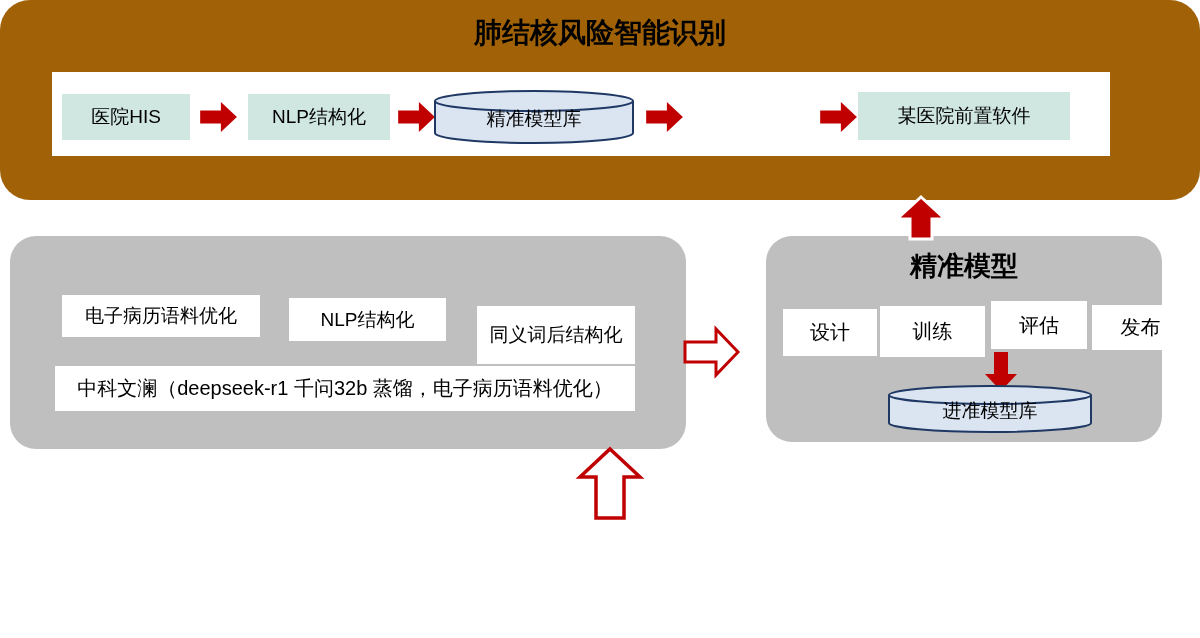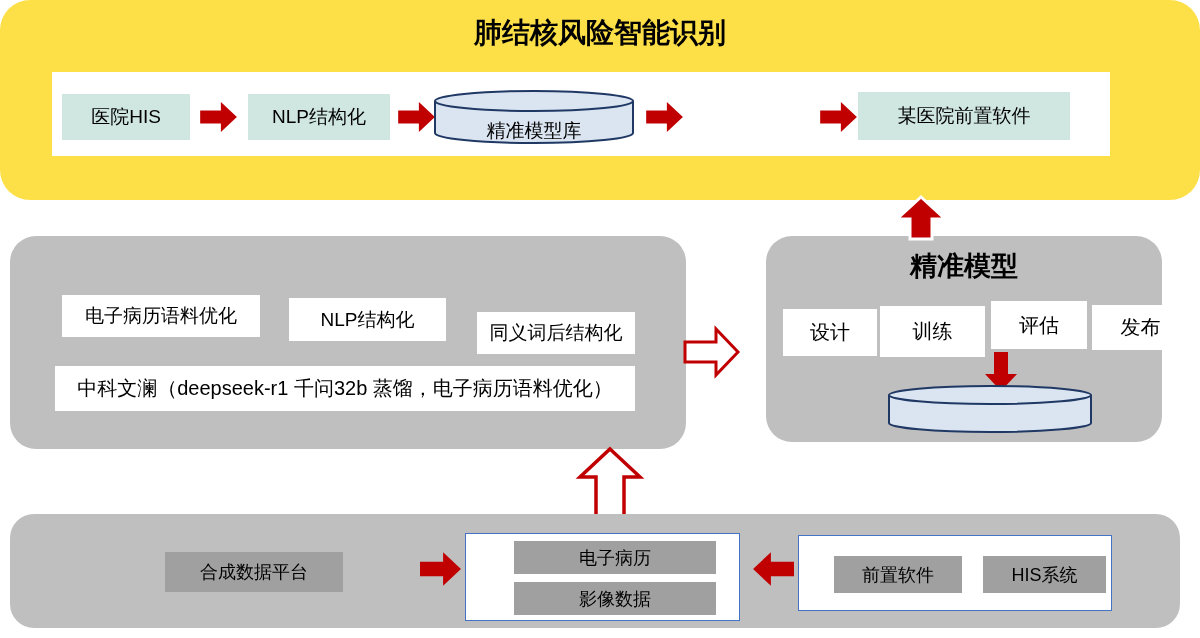--- a/index.html
+++ b/index.html
@@ -1,20 +1,20 @@
 <!DOCTYPE html>
 <html><head>
 <meta charset="utf-8">
 <style>
   * { margin:0; padding:0; box-sizing:border-box; }
   body { background:#ffffff; font-family:"Liberation Sans","DejaVu Sans",sans-serif; color:#000; }
   .stage { position:relative; width:1200px; height:638px; background:#fff; overflow:hidden; }
 
   .panel { position:absolute; }
-  .panel-blue { background:#fde047; border-radius:30px; }
+  .panel-blue { background:#a16207; border-radius:30px; }
   .panel-gray { background:#bfbfbf; border-radius:26px; }
 
   .section-title { position:absolute; left:0; right:0; text-align:center;
                    font-weight:700; font-size:27px; color:#000; }
 
   .white-inner { position:absolute; background:#ffffff; }
 
   .node, .white-box, .gray-box {
     position:absolute; display:flex; align-items:center; justify-content:center;
     font-size:19px; color:#000; white-space:nowrap;
@@ -24,21 +24,21 @@
   .gray-box { background:#a0a0a0; font-size:18px; }
 
   .frame { position:absolute; background:#ffffff; border:1.5px solid #4472c4; }
 
   .arrow { position:absolute; }
   .arrow svg { display:block; width:100%; height:100%; overflow:visible; }
 
   .cylinder { position:absolute; }
   .cylinder svg { display:block; width:100%; height:100%; overflow:visible; }
   .cyl-label { position:absolute; left:0; right:0; top:17px; text-align:center;
-               font-size:19px; color:#000;margin-top:12px; }
+               font-size:19px; color:#000; }
 
   .steps .white-box { font-size:20px; }
 </style>
 </head>
 <body>
 
 <div class="stage">
 
   <div class="panel panel-blue" style="left:0;top:0;width:1200px;height:200px;">
     <div class="section-title" style="top:14px;font-size:28px;">肺结核风险智能识别</div>
@@ -85,21 +85,21 @@
         </svg>
     </div>
 
     <div class="node" style="left:858px;top:92px;width:212px;height:48px;">某医院前置软件</div>
   </div>
 
   <div class="panel panel-gray" style="left:10px;top:236px;width:676px;height:213px;">
 
     <div class="white-box" style="left:52px;top:59px;width:198px;height:42px;">电子病历语料优化</div>
     <div class="white-box" style="left:279px;top:62px;width:157px;height:43px;">NLP结构化</div>
-    <div class="white-box" style="left:467px;top:76px;width:158px;height:42px;">同义词后结构化</div>
+    <div class="white-box" style="left:467px;top:70px;width:158px;height:58px;">同义词后结构化</div>
 
     <div class="white-box" style="left:45px;top:130px;width:580px;height:45px;font-size:20px;">中科文澜（deepseek-r1 千问32b 蒸馏，电子病历语料优化）</div>
   </div>
 
   <div class="panel panel-gray steps" style="left:766px;top:236px;width:396px;height:206px;padding-left:40px;">
     <div class="section-title" style="top:12px;">精准模型</div>
 
     <div class="white-box" style="left:17px;top:73px;width:94px;height:47px;">设计</div>
     <div class="white-box" style="left:114px;top:70px;width:105px;height:51px;">训练</div>
     <div class="white-box" style="left:225px;top:65px;width:96px;height:48px;">评估</div>
@@ -112,20 +112,21 @@
     </div>
 
     <div class="cylinder" style="left:120px;top:148px;width:208px;height:50px;">
       <svg viewBox="0 0 208 50">
         <ellipse cx="104" cy="39" rx="101" ry="9" fill="#dbe5f2" stroke="#1f3864" stroke-width="2"></ellipse>
         <rect x="3" y="11" width="202" height="28" fill="#dbe5f2"></rect>
         <line x1="3" y1="11" x2="3" y2="39" stroke="#1f3864" stroke-width="2"></line>
         <line x1="205" y1="11" x2="205" y2="39" stroke="#1f3864" stroke-width="2"></line>
         <ellipse cx="104" cy="11" rx="101" ry="9" fill="#dbe5f2" stroke="#1f3864" stroke-width="2"></ellipse>
       </svg>
+      <span class="cyl-label" style="top:14px;">进准模型库</span>
     </div>
   </div>
 
   <div class="arrow" style="left:683px;top:326px;width:58px;height:52px;">
     <svg viewBox="0 0 58 52">
         <polygon points="2,16 33,16 33,3 55,26 33,49 33,36 2,36" fill="#ffffff" stroke="#c00000" stroke-width="3"></polygon>
       </svg>
   </div>
 
   <div class="arrow" style="left:894px;top:195px;width:54px;height:46px;">
@@ -133,40 +134,14 @@
         <polygon points="27,2 51,24 38,24 38,44 16,44 16,24 3,24" fill="#c00000" stroke="#ffffff" stroke-width="3"></polygon>
       </svg>
   </div>
 
   <div class="arrow" style="left:577px;top:447px;width:66px;height:73px;">
     <svg viewBox="0 0 66 73">
         <polygon points="33,2 63,30 47,30 47,71 19,71 19,30 3,30" fill="#ffffff" stroke="#c00000" stroke-width="3.5"></polygon>
       </svg>
   </div>
 
-  <div class="panel panel-gray" style="left:10px;top:514px;width:1170px;height:114px;border-radius:24px;">
-
-    <div class="gray-box" style="left:155px;top:38px;width:178px;height:40px;">合成数据平台</div>
-
-    <div class="arrow" style="left:410px;top:37px;width:42px;height:36px;">
-      <svg viewBox="0 0 40 34">
-          <polygon points="0,10 22,10 22,1 39,17 22,33 22,24 0,24" fill="#c00000"></polygon>
-        </svg>
-    </div>
-
-    <div class="frame" style="left:455px;top:19px;width:275px;height:88px;">
-      <div class="gray-box" style="left:48px;top:7px;width:202px;height:33px;">电子病历</div>
-      <div class="gray-box" style="left:48px;top:48px;width:202px;height:33px;">影像数据</div>
-    </div>
-
-    <div class="arrow" style="left:742px;top:37px;width:42px;height:36px;">
-      <svg viewBox="0 0 40 34">
-          <polygon points="40,10 18,10 18,1 1,17 18,33 18,24 40,24" fill="#c00000"></polygon>
-        </svg>
-    </div>
-
-    <div class="frame" style="left:788px;top:21px;width:314px;height:76px;">
-      <div class="gray-box" style="left:35px;top:20px;width:128px;height:37px;">前置软件</div>
-      <div class="gray-box" style="left:184px;top:20px;width:123px;height:37px;">HIS系统</div>
-    </div>
-  </div>
 
 </div>
 
 </body></html>

